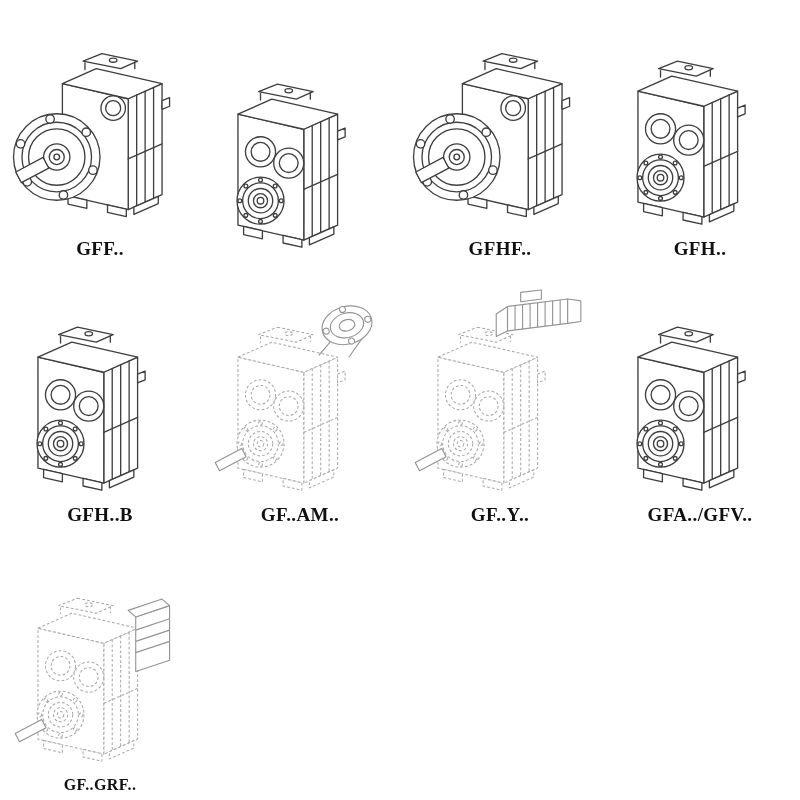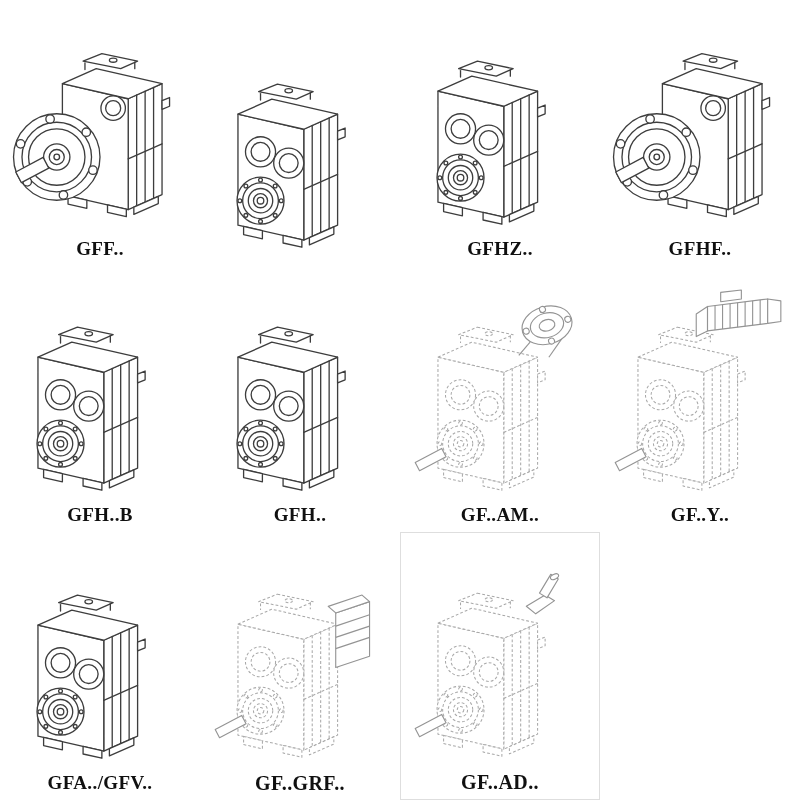--- a/index.html
+++ b/index.html
@@ -6,21 +6,21 @@
   body{width:800px;height:800px;overflow:hidden;
        font-family:"Liberation Serif","DejaVu Serif",serif;}
   .catalog{width:656px;height:800px;display:grid;
            grid-template-columns:200px 200px 200px 200px;
            grid-template-rows:266px 266px 268px;}
   .cell{display:flex;flex-direction:column;align-items:center;
         justify-content:flex-end;padding:2px 0 6px 0;box-sizing:border-box;}
   .cell svg.drawing{width:188px;height:222px;flex:0 0 auto;}
   .cell figcaption{font-weight:700;font-size:19px;color:#101010;
         letter-spacing:0.4px;line-height:1.1;margin-top:2px;white-space:nowrap;}
-  .cell.lg figcaption{font-size:20px;}
+  .cell.lg figcaption{font-size:16px;}
   .cell.edge-box{border:1px solid #dedede;}
   figure{margin:0;}
 </style>
 </head>
 <body>
 
 <svg width="0" height="0" style="position:absolute" aria-hidden="true">
   <defs>
 
     <g id="body-shell">
@@ -162,50 +162,44 @@
       </svg>
     <figcaption>GFF..</figcaption>
   </figure>
 
   <figure class="cell">
     <svg class="drawing" viewBox="0 0 200 230">
         <use href="#gb-bores" xlink:href="#gb-bores"></use>
       </svg>
   </figure>
 
-  <figure class="cell">
-    <svg class="drawing" viewBox="0 0 200 230">
-        <use href="#gb-bores" xlink:href="#gb-bores"></use>
-      </svg>
-    <figcaption>GFHZ..</figcaption>
-  </figure>
 
   <figure class="cell">
     <svg class="drawing" viewBox="0 0 200 230">
         <use href="#gb-flange" xlink:href="#gb-flange"></use>
       </svg>
     <figcaption>GFHF..</figcaption>
   </figure>
 
   <figure class="cell">
     <svg class="drawing" viewBox="0 0 200 230">
         <use href="#gb-bores" xlink:href="#gb-bores"></use>
       </svg>
+    <figcaption>GFH..</figcaption>
+  </figure>
+
+  <figure class="cell">
+    <svg class="drawing" viewBox="0 0 200 230">
+        <use href="#gb-bores" xlink:href="#gb-bores"></use>
+      </svg>
     <figcaption>GFH..B</figcaption>
   </figure>
 
   <figure class="cell">
     <svg class="drawing" viewBox="0 0 200 230">
-        <use href="#gb-bores" xlink:href="#gb-bores"></use>
-      </svg>
-    <figcaption>GFH..</figcaption>
-  </figure>
-
-  <figure class="cell">
-    <svg class="drawing" viewBox="0 0 200 230">
         <use href="#gb-dash-am" xlink:href="#gb-dash-am"></use>
       </svg>
     <figcaption>GF..AM..</figcaption>
   </figure>
 
   <figure class="cell">
     <svg class="drawing" viewBox="0 0 200 230">
         <use href="#gb-dash-motor" xlink:href="#gb-dash-motor"></use>
       </svg>
     <figcaption>GF..Y..</figcaption>
@@ -219,20 +213,14 @@
     <figcaption>GFA../GFV..</figcaption>
   </figure>
 
   <figure class="cell lg">
     <svg class="drawing" viewBox="0 0 200 230">
         <use href="#gb-dash-grf" xlink:href="#gb-dash-grf"></use>
       </svg>
     <figcaption>GF..GRF..</figcaption>
   </figure>
 
-  <figure class="cell lg edge-box">
-    <svg class="drawing" viewBox="0 0 200 230">
-        <use href="#gb-dash-ad" xlink:href="#gb-dash-ad"></use>
-      </svg>
-    <figcaption>GF..AD..</figcaption>
-  </figure>
 
 </div>
 
 </body></html>

